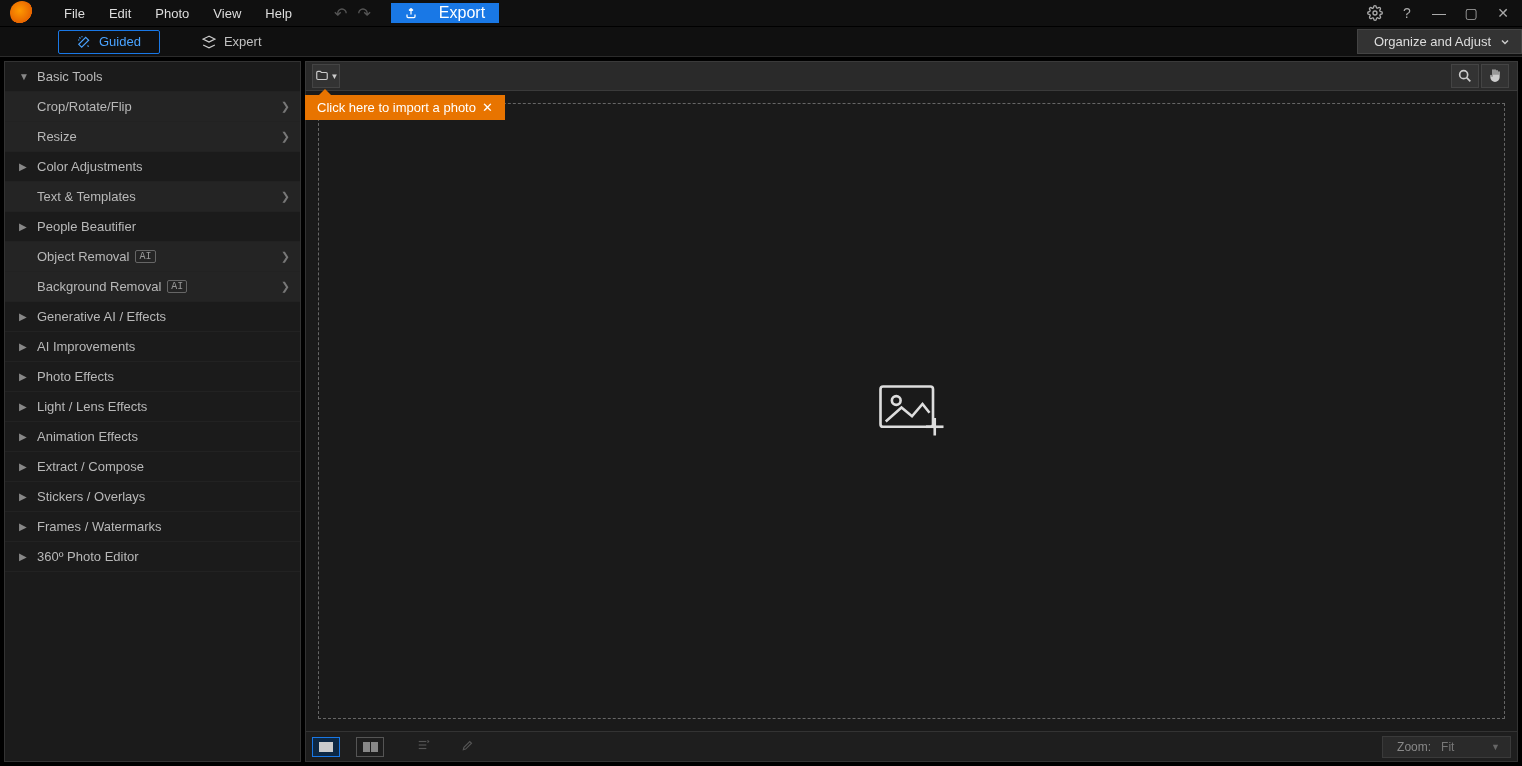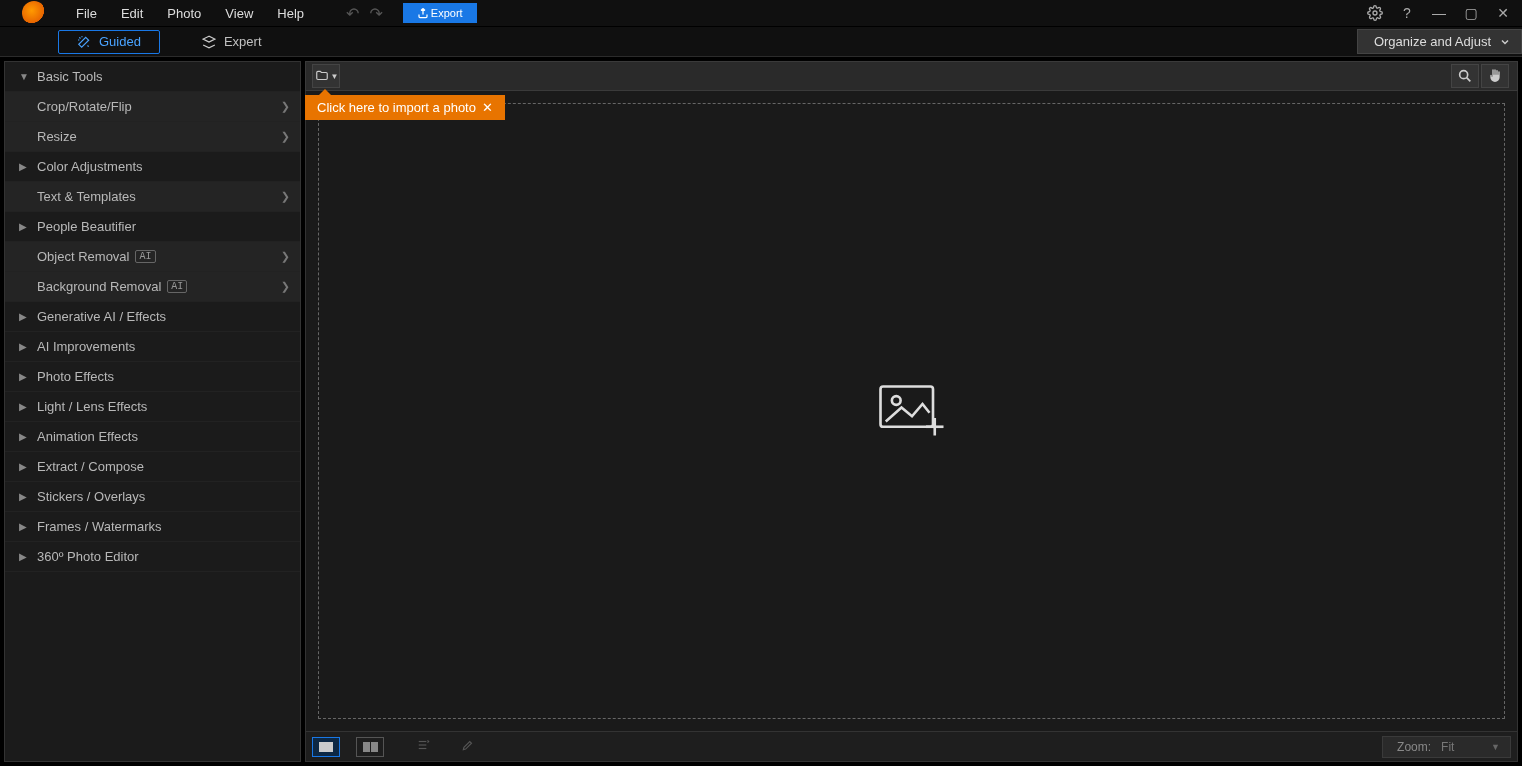--- a/index.html
+++ b/index.html
@@ -1,24 +1,24 @@
 <!DOCTYPE html>
 <html><head>
 <meta charset="utf-8">
 <style>
 * { margin: 0; padding: 0; box-sizing: border-box; font-family: "Segoe UI", Arial, sans-serif; }
 body { background: #000; color: #c0c0c0; width: 1522px; height: 766px; overflow: hidden; font-size: 13px; user-select: none; }
 
 
-.menubar { height: 27px; background: #101010; display: flex; align-items: center; padding-left: 22px; border-bottom: 1px solid #000; }
+.menubar { height: 27px; background: #101010; display: flex; align-items: center; padding-left: 10px; border-bottom: 1px solid #000; }
 .app-logo { width: 24px; height: 24px; border-radius: 50%; background: radial-gradient(circle at 40% 40%, #ff9a00, #e86500 60%, #101010 62%); display:flex; align-items:center; justify-content:center; margin-right:18px;}
 .menu-item { padding: 0 12px; height: 27px; line-height: 27px; color: #ddd; cursor: pointer; }
 .history-group { margin-left: 30px; display:flex; align-items:center; gap:10px; }
 .history-icon { color:#555; font-size:16px; }
-.export-btn { margin-left: 20px; background: #1978e6; color: #fff; padding: 2px 14px; height: 20px; display:flex; align-items:center; border-radius:0; font-size:11px; gap:2px; }
+.export-btn { margin-left: 20px; background: #1978e6; color: #fff; padding: 2px 14px; height: 20px; display:flex; align-items:center; border-radius:0; font-size:16px; gap:22px; }
 .titlebar-right { margin-left:auto; display:flex; align-items:center; gap:10px; padding-right:8px; color:#aaa; }
 .titlebar-btn { width:22px; height:22px; display:flex; align-items:center; justify-content:center; cursor:pointer; font-size:14px; }
 
 
 .modebar { height: 30px; background: #101010; display:flex; align-items:center; padding-left:10px; border-bottom:1px solid #2b2b2b; }
 .mode-tab { display:flex; align-items:center; gap:8px; padding: 8px 18px; height:24px; cursor:pointer; }
 .mode-tab.active { border:1px solid #1978e6; color:#4aa3ff; border-radius:2px; }
 .mode-tab svg { width:14px; height:14px; }
 .mode-right { margin-left:auto; display:flex; align-items:center; }
 .organize-btn { background:#333; border:1px solid #444; padding: 4px 30px 4px 16px; display:flex; align-items:center; gap:20px; font-size:13px; color:#ddd; position:relative; }

